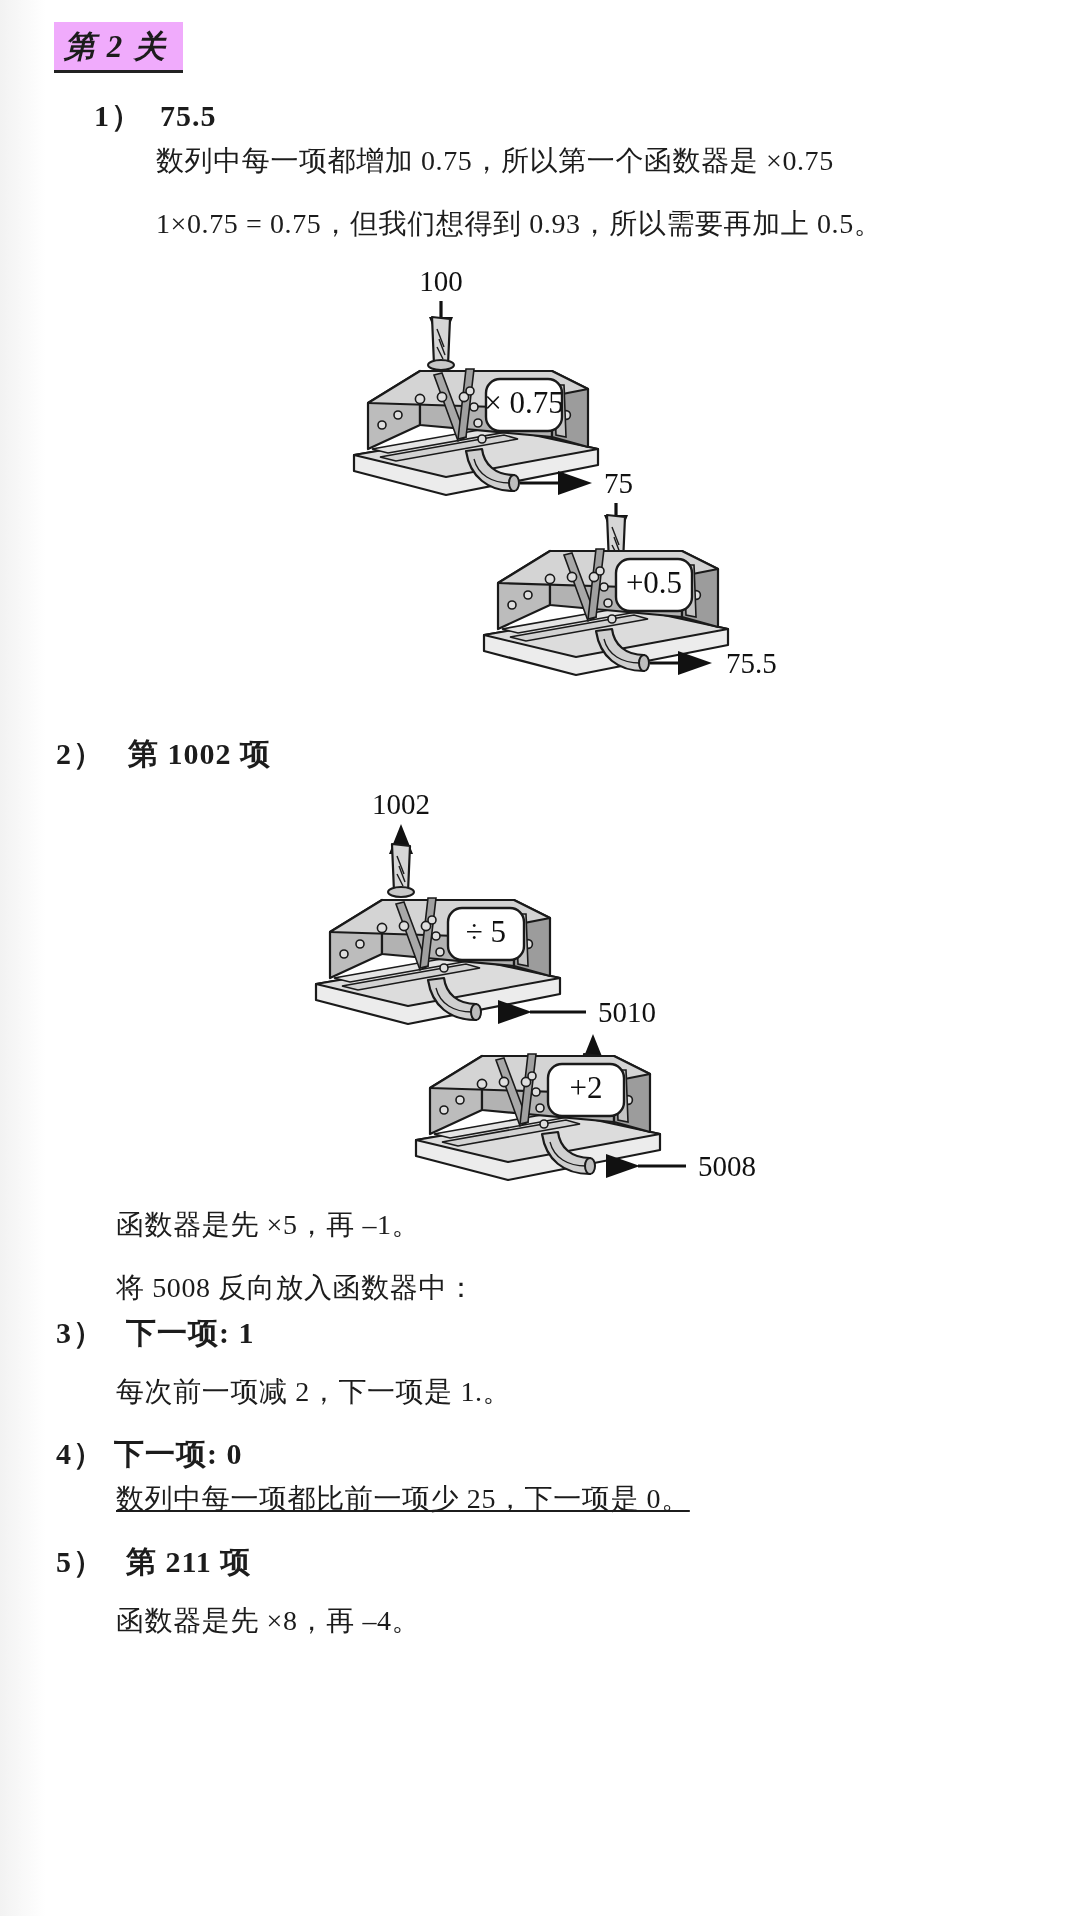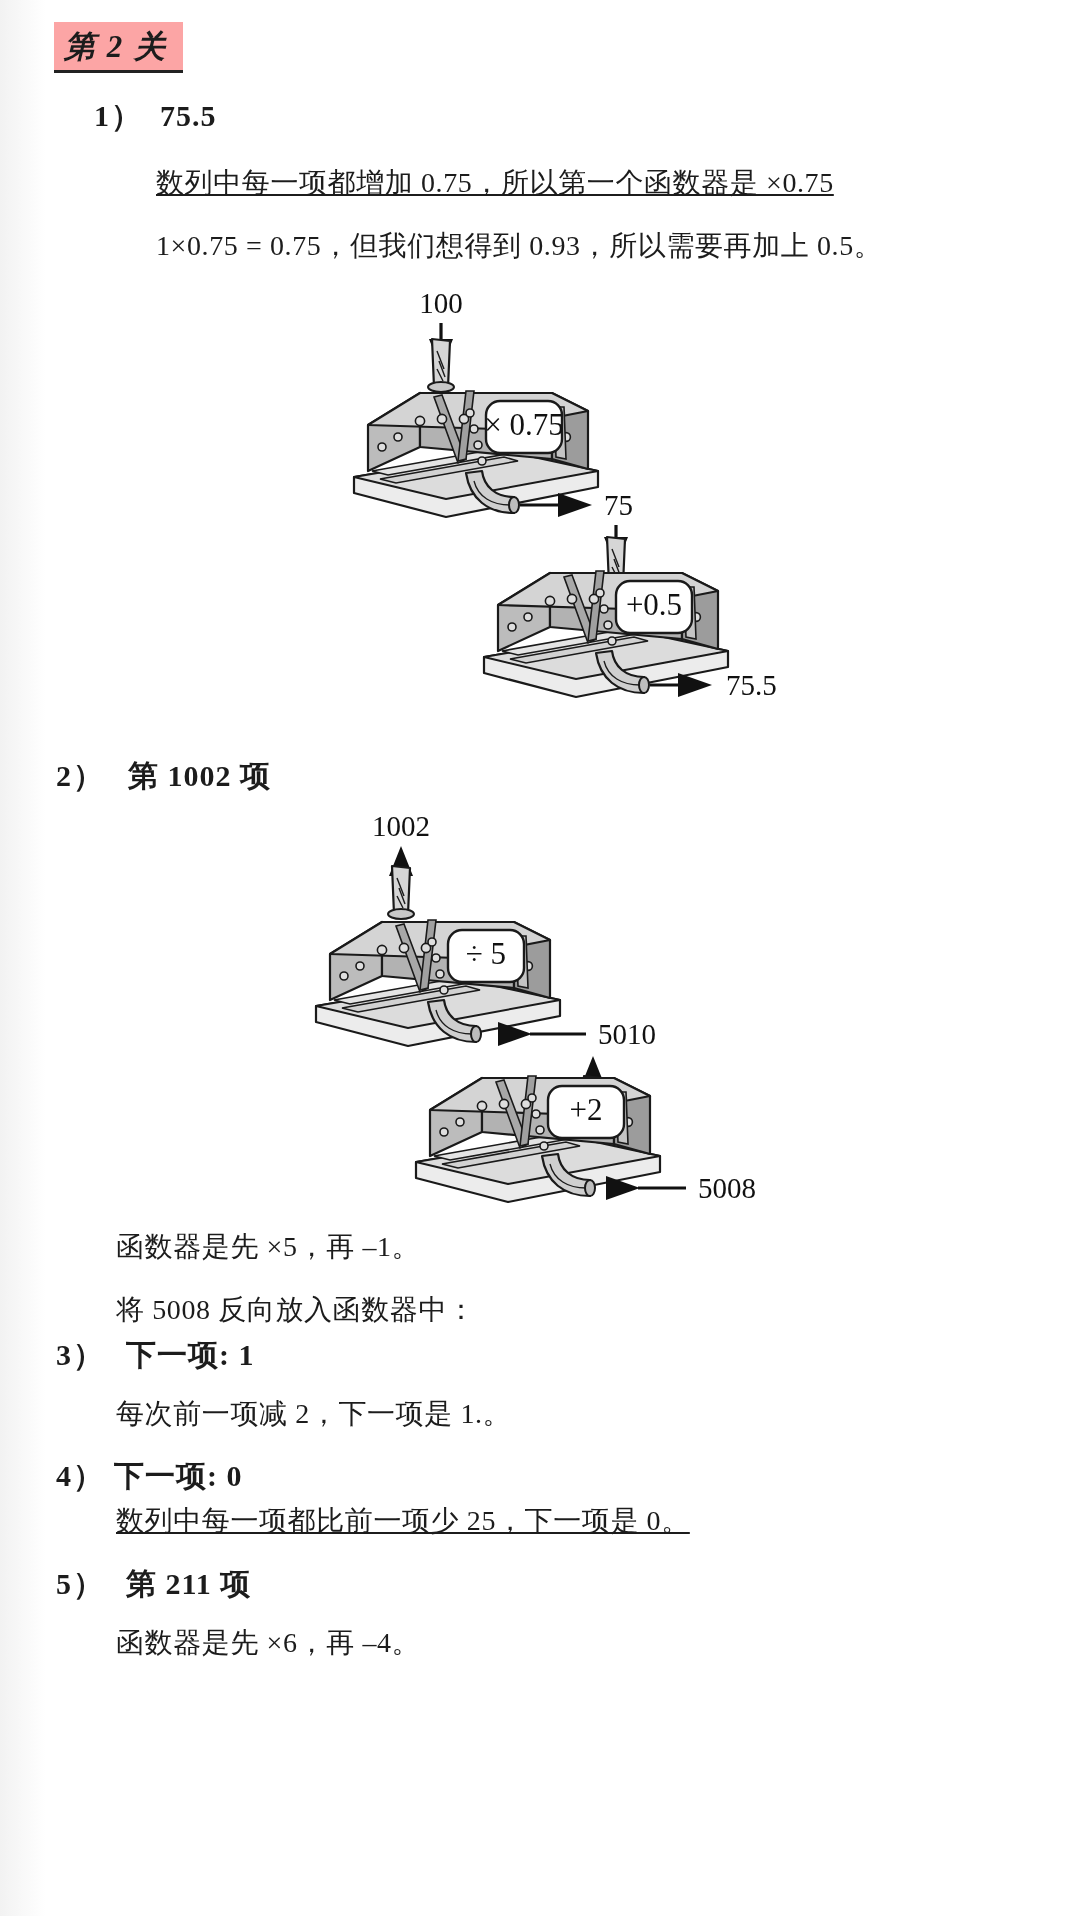--- a/index.html
+++ b/index.html
@@ -20,21 +20,21 @@
     position:relative;
     padding:0 44px 0 46px;
     box-sizing:border-box;
     width:1080px;
   }
 
   
   .hdr-wrap{padding-top:22px;padding-left:8px;}
   .hdr-badge{
     display:inline-block;
-    background:#fca5a5;
+    background:#f0abfc;
     padding:4px 16px 2px 10px;
     font-style:italic;
     font-weight:bold;
     font-size:31px;
     letter-spacing:2px;
     border-bottom:3px solid #222;
     line-height:1.35;
   }
 
   
@@ -85,21 +85,21 @@
 <div class="page">
 
   <div class="hdr-wrap">
     <span class="hdr-badge">第 2 关</span>
   </div>
 
   <div class="item" style="margin-top:20px;">
     <div class="item-head ind-head-a">
       <span class="num">1</span><span class="paren">）</span><span class="ans" style="padding-left:16px;">75.5</span>
     </div>
-    <div class="expl ind-2" style="margin-top:22px;text-decoration:underline;">数列中每一项都增加 0.75，所以第一个函数器是 ×0.75</div>
+    <div class="expl ind-2" style="">数列中每一项都增加 0.75，所以第一个函数器是 ×0.75</div>
     <div class="expl ind-2" style="margin-top:18px;">1×0.75 = 0.75，但我们想得到 0.93，所以需要再加上 0.5。</div>
   </div>
 
   <div class="figure" style="margin-top:12px;">
     <svg width="990" height="330" viewBox="0 0 990 330" xmlns="http://www.w3.org/2000/svg">
       <defs>
 
         <g id="machine">
 
           <path d="M8,126 L100,150 L252,120 L252,104 L160,84 L8,110 Z" fill="#ececec" stroke="#1a1a1a" stroke-width="2.2" stroke-linejoin="round"></path>
@@ -255,16 +255,16 @@
     <div class="item-head ind-head-b">
       <span class="num">4</span><span class="paren">）</span><span class="ans" style="padding-left:8px;">下一项: 0</span>
     </div>
     <div class="expl ind-1" style="">数列中每一项都比前一项少 25，下一项是 0。</div>
   </div>
 
   <div class="item" style="margin-top:18px;">
     <div class="item-head ind-head-b">
       <span class="num">5</span><span class="paren">）</span><span class="ans" style="padding-left:20px;">第 211 项</span>
     </div>
-    <div class="expl ind-1" style="margin-top:14px;">函数器是先 ×6，再 –4。</div>
+    <div class="expl ind-1" style="margin-top:14px;">函数器是先 ×8，再 –4。</div>
   </div>
 
 </div>
 
 </body></html>

